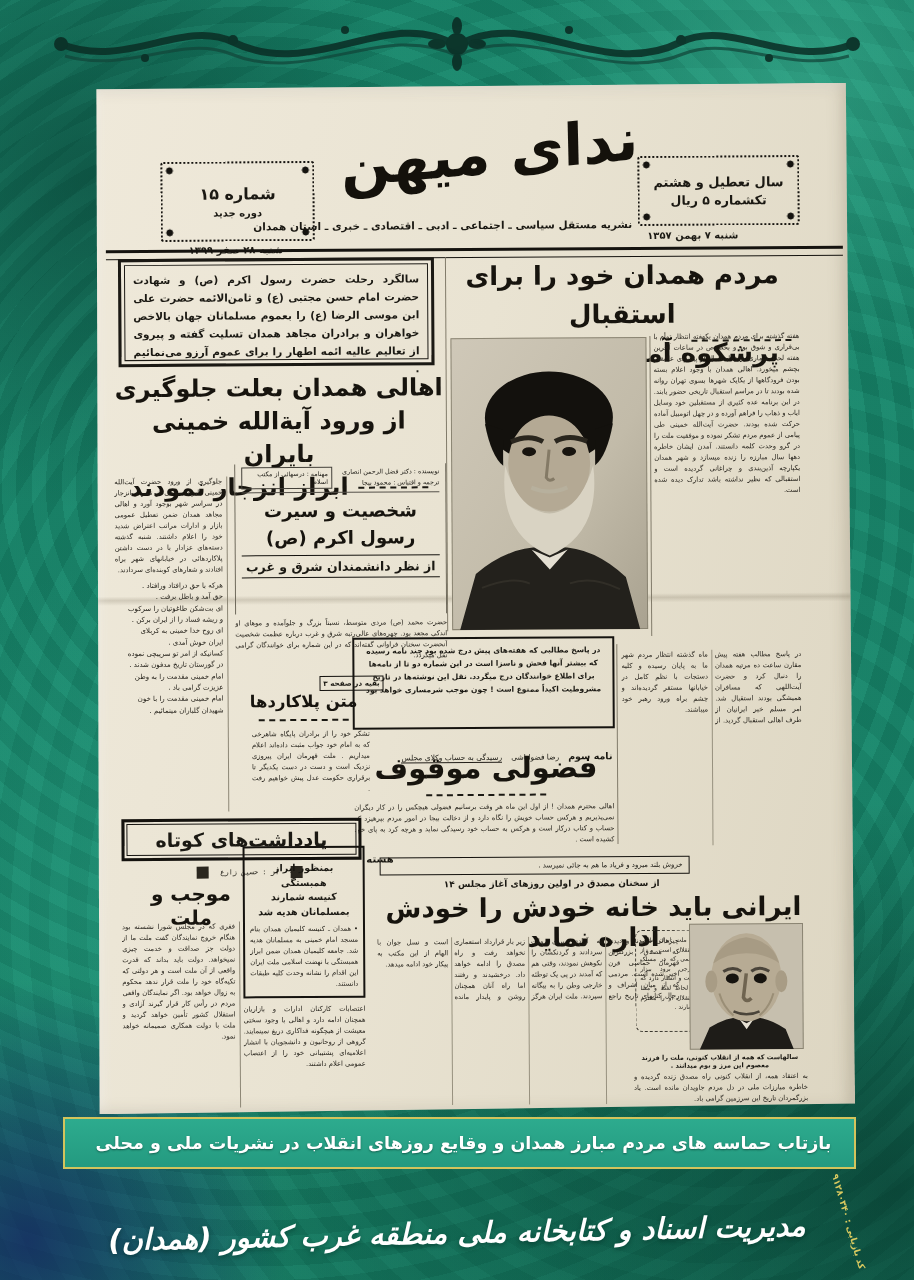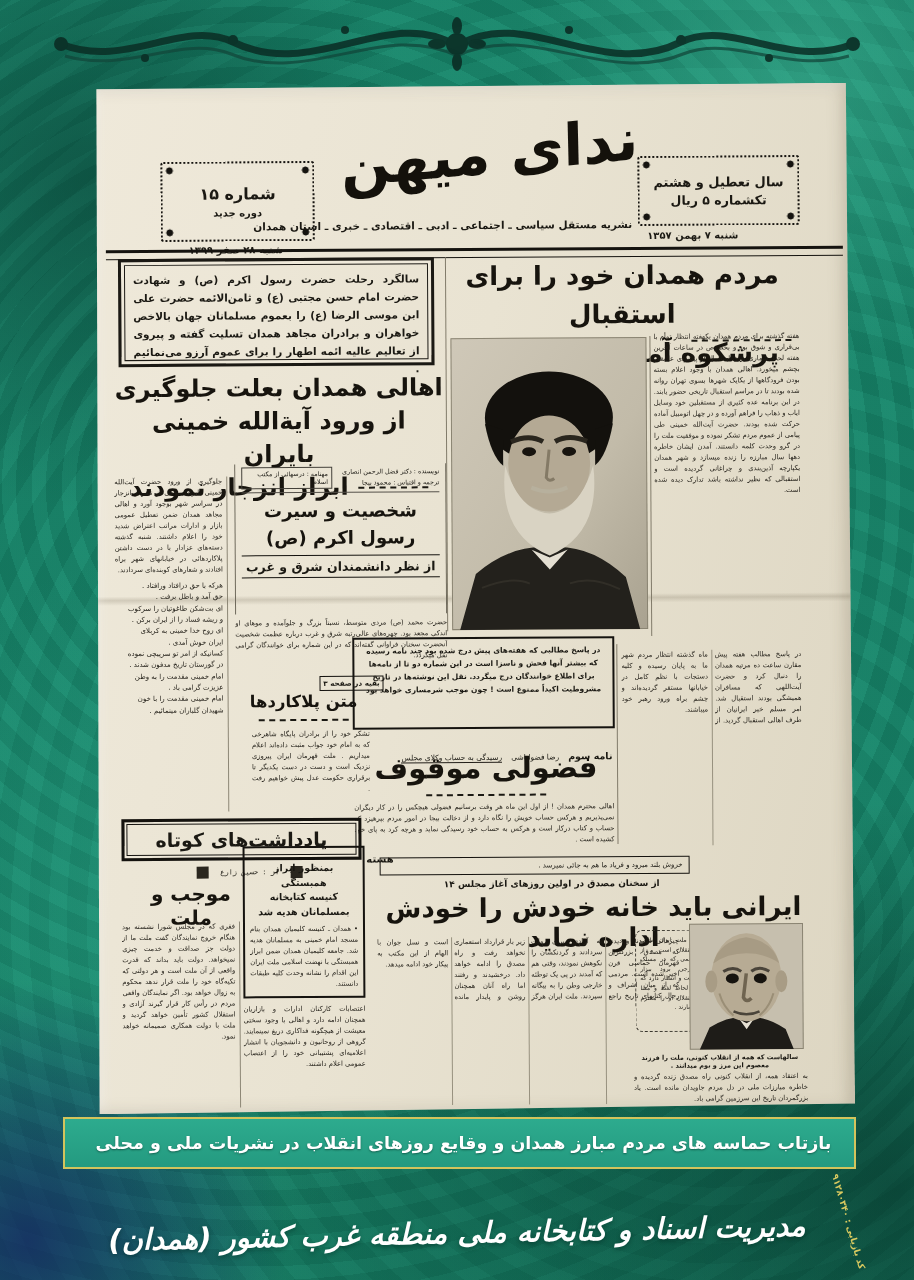--- a/index.html
+++ b/index.html
@@ -201,21 +201,21 @@
     <div class="abs tiny cols2" style="left:526px;top:566px;width:180px;height:196px;overflow:hidden;">در پاسخ مطالب هفته پیش مقارن ساعت ده مرتبه همدان را دنبال کرد و حضرت آیت‌اللهی که مسافران همیشگی بودند استقبال شد. امر مسلم خیر ایرانیان از طرف اهالی استقبال گردید. از ماه گذشته انتظار مردم شهر ما به پایان رسیده و کلیه دستجات با نظم کامل در خیابانها مستقر گردیده‌اند و چشم براه ورود رهبر خود میباشند.</div>
 
     <div class="abs" style="left:25px;top:732px;width:240px;height:42px;border:3px solid #14120e;box-shadow:inset 0 0 0 2px #efe9da, inset 0 0 0 3px #14120e;display:flex;align-items:center;justify-content:center;font-size:19px;font-weight:700;box-sizing:border-box;">یادداشت‌های کوتاه</div>
     <div class="abs" style="left:100px;top:780px;width:82px;text-align:center;font-size:7px;border-left:12px solid #2a261e;border-right:12px solid #2a261e;line-height:12px;height:12px;font-family:Liberation Mono, monospace;">از : حسین زارع</div>
     <div class="abs headline" style="left:30px;top:795px;width:128px;font-size:20px;">موجب و ملت</div>
     <div class="abs tiny" style="left:25px;top:835px;width:118px;height:186px;border-right:1px solid #8d8776;padding-right:4px;box-sizing:border-box;overflow:hidden;">فقری که در مجلس شورا نشسته بود هنگام خروج نمایندگان گفت ملت ما از دولت جز صداقت و خدمت چیزی نمیخواهد. دولت باید بداند که قدرت واقعی از آن ملت است و هر دولتی که تکیه‌گاه خود را ملت قرار ندهد محکوم به زوال خواهد بود. اگر نمایندگان واقعی مردم در رأس کار قرار گیرند آزادی و استقلال کشور تأمین خواهد گردید و ملت با دولت همکاری صمیمانه خواهد نمود.</div>
 
     <div class="abs boxed" style="left:146px;top:760px;width:122px;height:152px;box-sizing:border-box;padding:5px;">
       <div style="font-size:9.5px;font-weight:700;text-align:center;line-height:1.55;margin-top:8px;">
         <div>بمنظور ابراز همبستگی</div>
-        <div>کنیسه کتابخانه</div>
+        <div>کنیسه شمارند</div>
         <div>بمسلمانان هدیه شد</div>
       </div>
       <div class="tiny" style="margin-top:4px;">• همدان ـ کنیسه کلیمیان همدان بنام مسجد امام خمینی به مسلمانان هدیه شد. جامعه کلیمیان همدان ضمن ابراز همبستگی با نهضت اسلامی ملت ایران این اقدام را نشانه وحدت کلیه طبقات دانستند.</div>
     </div>
     <div class="abs tiny" style="left:146px;top:918px;width:122px;height:103px;overflow:hidden;">اعتصابات کارکنان ادارات و بازاریان همچنان ادامه دارد و اهالی با وجود سختی معیشت از هیچگونه فداکاری دریغ نمینمایند. گروهی از روحانیون و دانشجویان با انتشار اعلامیه‌ای پشتیبانی خود را از اعتصاب عمومی اعلام داشتند.</div>
 
     <div class="abs" style="left:283px;top:772px;width:310px;height:18px;border:1.5px solid #15130f;box-sizing:border-box;display:flex;align-items:center;padding:0 6px;font-size:7px;">خروش بلند میرود و فریاد ما هم به جائی نمیرسد .</div>
     <div class="abs" style="left:283px;top:768px;width:14px;font-size:10px;font-weight:700;">هسته</div>
     <div class="abs" style="left:310px;top:794px;width:290px;text-align:center;font-size:9px;font-weight:700;">از سخنان مصدق در اولین روزهای آغاز مجلس ۱۴</div>
     <div class="abs headline" style="left:280px;top:808px;width:433px;font-size:26px;">ایرانی باید خانه خودش را خودش اداره نماید</div>

